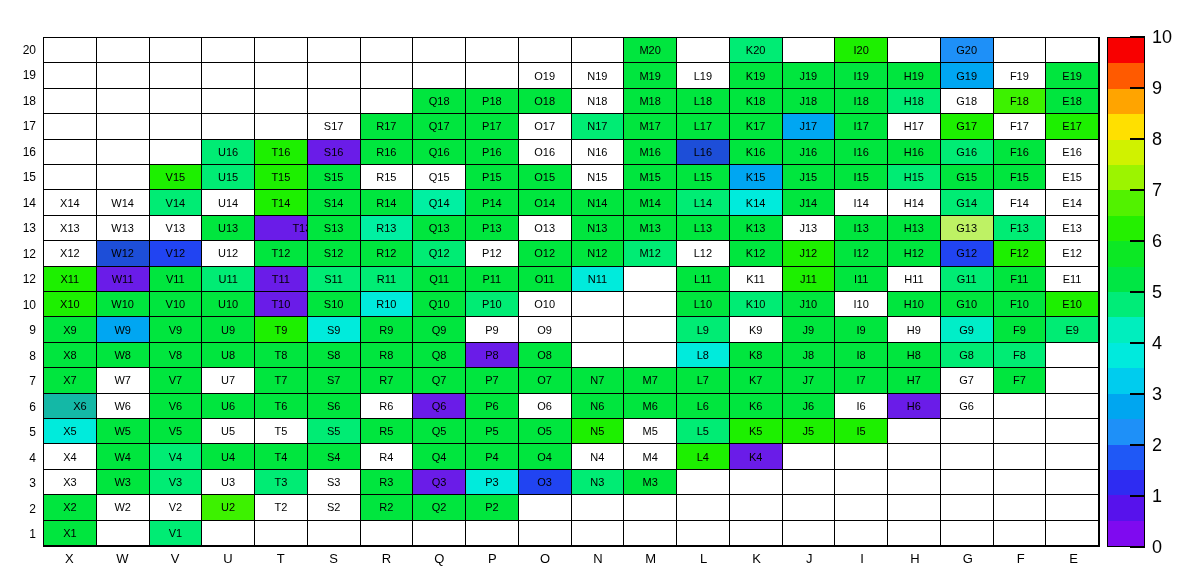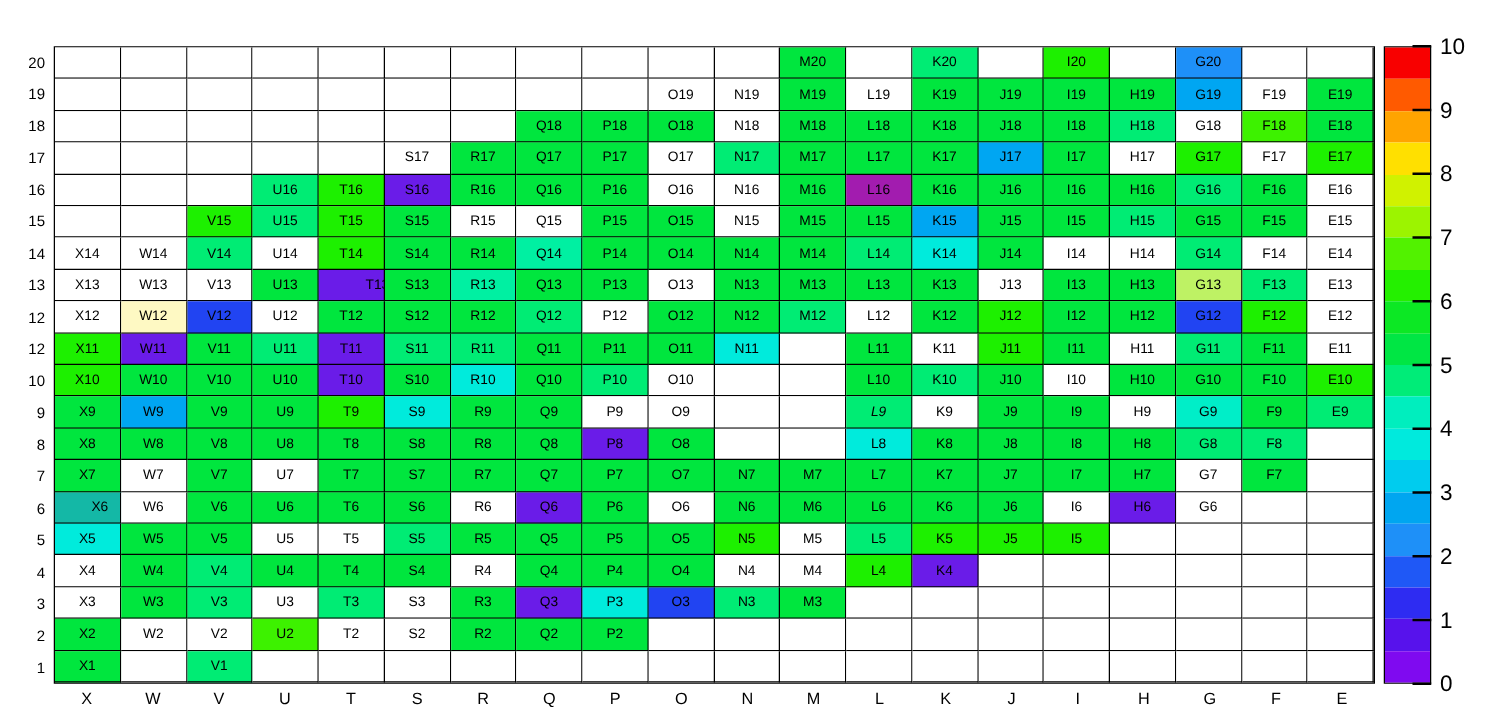--- a/index.html
+++ b/index.html
@@ -134,21 +134,21 @@
       <div class="cell" style="background: rgb(255, 255, 255);"></div>
       <div class="cell" style="background: rgb(0, 236, 116);">U16</div>
       <div class="cell" style="background: rgb(29, 240, 0);">T16</div>
       <div class="cell" style="background: rgb(106, 28, 232);">S16</div>
       <div class="cell" style="background: rgb(0, 230, 62);">R16</div>
       <div class="cell" style="background: rgb(0, 230, 62);">Q16</div>
       <div class="cell" style="background: rgb(0, 230, 62);">P16</div>
       <div class="cell" style="background: rgb(255, 255, 255);">O16</div>
       <div class="cell" style="background: rgb(255, 255, 255);">N16</div>
       <div class="cell" style="background: rgb(0, 230, 62);">M16</div>
-      <div class="cell" style="background: #a21caf; text-align: right;">L16</div>
+      <div class="cell" style="background: #1d4ed8; text-align: right;">L16</div>
       <div class="cell" style="background: rgb(0, 230, 62);">K16</div>
       <div class="cell" style="background: rgb(0, 230, 62);">J16</div>
       <div class="cell" style="background: rgb(0, 230, 62);">I16</div>
       <div class="cell" style="background: rgb(0, 230, 62);">H16</div>
       <div class="cell" style="background: rgb(0, 236, 116);">G16</div>
       <div class="cell" style="background: rgb(0, 230, 62);">F16</div>
       <div class="cell" style="background: rgb(255, 255, 255);">E16</div>
       <div class="cell" style="background: rgb(255, 255, 255);"></div>
       <div class="cell" style="background: rgb(255, 255, 255);"></div>
       <div class="cell" style="background: rgb(29, 240, 0);">V15</div>
@@ -203,21 +203,21 @@
       <div class="cell" style="background: rgb(0, 230, 62);">M13</div>
       <div class="cell" style="background: rgb(0, 230, 62);">L13</div>
       <div class="cell" style="background: rgb(0, 230, 62);">K13</div>
       <div class="cell" style="background: rgb(255, 255, 255);">J13</div>
       <div class="cell" style="background: rgb(0, 230, 62);">I13</div>
       <div class="cell" style="background: rgb(0, 230, 62);">H13</div>
       <div class="cell" style="background: #bef264; text-align: right;">G13</div>
       <div class="cell" style="background: rgb(0, 236, 116);">F13</div>
       <div class="cell" style="background: rgb(255, 255, 255);">E13</div>
       <div class="cell" style="background: rgb(255, 255, 255);">X12</div>
-      <div class="cell" style="background: #fef9c3;">W12</div>
+      <div class="cell" style="background: #1d4ed8;">W12</div>
       <div class="cell" style="background: rgb(33, 68, 242);">V12</div>
       <div class="cell" style="background: rgb(255, 255, 255);">U12</div>
       <div class="cell" style="background: rgb(0, 230, 62);">T12</div>
       <div class="cell" style="background: rgb(0, 230, 62);">S12</div>
       <div class="cell" style="background: rgb(0, 230, 62);">R12</div>
       <div class="cell" style="background: rgb(0, 236, 116);">Q12</div>
       <div class="cell" style="background: rgb(255, 255, 255);">P12</div>
       <div class="cell" style="background: rgb(0, 230, 62);">O12</div>
       <div class="cell" style="background: rgb(0, 230, 62);">N12</div>
       <div class="cell" style="background: rgb(0, 236, 116);">M12</div>
@@ -274,21 +274,21 @@
       <div class="cell" style="background: rgb(0, 230, 62);">V9</div>
       <div class="cell" style="background: rgb(0, 230, 62);">U9</div>
       <div class="cell" style="background: rgb(29, 240, 0);">T9</div>
       <div class="cell" style="background: rgb(0, 235, 220);">S9</div>
       <div class="cell" style="background: rgb(0, 230, 62);">R9</div>
       <div class="cell" style="background: rgb(0, 230, 62);">Q9</div>
       <div class="cell" style="background: rgb(255, 255, 255);">P9</div>
       <div class="cell" style="background: rgb(255, 255, 255);">O9</div>
       <div class="cell" style="background: rgb(255, 255, 255);"></div>
       <div class="cell" style="background: rgb(255, 255, 255);"></div>
-      <div class="cell" style="background: rgb(0, 236, 116); font-style: italic;">L9</div>
+      <div class="cell" style="background: rgb(0, 236, 116);">L9</div>
       <div class="cell" style="background: rgb(255, 255, 255);">K9</div>
       <div class="cell" style="background: rgb(0, 230, 62);">J9</div>
       <div class="cell" style="background: rgb(0, 230, 62);">I9</div>
       <div class="cell" style="background: rgb(255, 255, 255);">H9</div>
       <div class="cell" style="background: rgb(0, 238, 200);">G9</div>
       <div class="cell" style="background: rgb(0, 230, 62);">F9</div>
       <div class="cell" style="background: rgb(0, 236, 116);">E9</div>
       <div class="cell" style="background: rgb(0, 230, 62);">X8</div>
       <div class="cell" style="background: rgb(0, 230, 62);">W8</div>
       <div class="cell" style="background: rgb(0, 230, 62);">V8</div>

